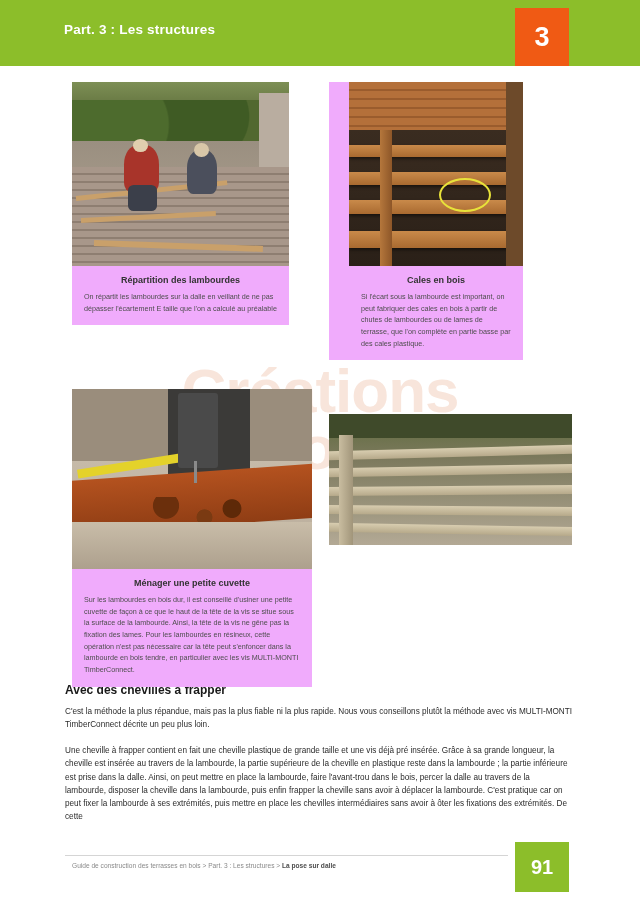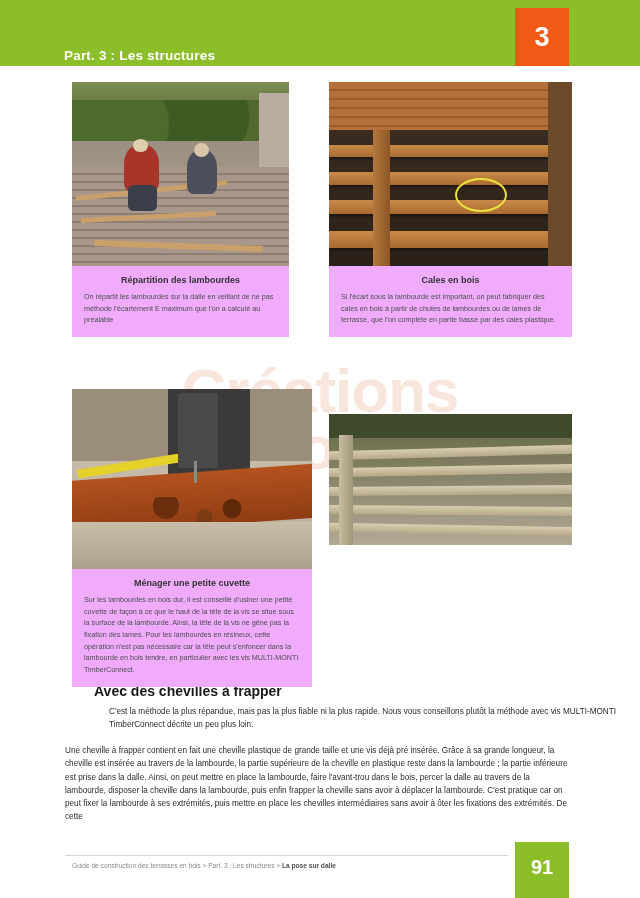--- a/index.html
+++ b/index.html
@@ -16,21 +16,21 @@
   
   .header-band {
     position: absolute;
     left: 0; top: 0;
     width: 640px;
     height: 66px;
     background: #8cbe2a;
   }
   .header-title {
     position: absolute;
-    left: 64px; top: 48px;
+    left: 64px; top: 22px;
     font-size: 13.5px;
     font-weight: bold;
     color: #ffffff;
     letter-spacing: 0.2px;
   }
   .chapter-badge {
     position: absolute;
     left: 515px; top: 8px;
     width: 54px; height: 58px;
     background: #f05a14;
@@ -86,21 +86,21 @@
   }
   .fig .cap-body {
     font-size: 7.2px;
     color: #4d4d4d;
     line-height: 1.62;
     padding: 0 12px 11px;
   }
 
   #fig1 { left: 72px; top: 82px;  width: 217px; }
   #fig1 .photo { height: 184px; }
-  #fig2 { left: 329px; top: 82px; width: 243px; }
+  #fig2 { left: 329px; top: 82px; width: 194px; padding-left: 20px; }
   #fig2 .photo { height: 184px; }
   #fig3 { left: 72px; top: 365px; width: 240px; margin-top: 24px; }
   #fig3 .photo { height: 180px; }
   #fig4 { left: 329px; top: 414px; width: 243px; background: transparent; }
   #fig4 .photo { height: 131px; }
 
   
   .ph { position: absolute; }
 
   
@@ -152,56 +152,55 @@
   .p4 .b2 { top:40%; transform:rotate(-1deg); }
   .p4 .b3 { top:55%; transform:rotate(-0.5deg); }
   .p4 .b4 { top:70%; transform:rotate(0.5deg); }
   .p4 .b5 { top:85%; transform:rotate(1deg); }
   .p4 .cross { position:absolute; left:4%; top:16%; width:6%; height:84%; background:linear-gradient(90deg,#c9bda0,#a1957a); }
 
   
   .section-head {
     position: absolute;
     left: 65px; top: 683px;
-    font-size: 14px;
+    font-size: 12px;
     font-weight: bold;
     color: #1a1a1a;
-    margin-left: 29px;
   }
   .para {
     position: absolute;
     left: 65px;
     width: 508px;
     font-size: 8.2px;
     color: #2b2b2b;
     line-height: 1.62;
     text-align: left;
   }
-  #para1 { top: 705px; margin-left: 44px; }
+  #para1 { top: 705px; }
   #para2 { top: 744px; }
 
   
   .footer-rule {
     position: absolute;
     left: 65px; top: 855px;
     width: 443px;
     height: 1px;
     background: #d5d5d5;
   }
   .footer-text {
     position: absolute;
     left: 72px; top: 862px;
     font-size: 6.6px;
     color: #8a8a8a;
   }
   .footer-text b { color: #4d4d4d; }
   .page-badge {
     position: absolute;
     left: 515px; top: 842px;
-    width: 54px; height: 56px;
+    width: 54px; height: 50px;
     background: #8cbe2a;
   }
   .page-badge span {
     display: block;
     text-align: center;
     line-height: 50px;
     font-size: 20px;
     font-weight: bold;
     color: #ffffff;
   }
@@ -232,21 +231,21 @@
         <div class="joist j2"></div>
         <div class="joist j3"></div>
       <div class="w1"></div>
         <div class="w1h"></div>
         <div class="w1b"></div>
       <div class="w2"></div>
         <div class="w2h"></div>
     </div>
   </div>
   <div class="cap-title">Répartition des lambourdes</div>
-  <div class="cap-body">On répartit les lambourdes sur la dalle en veillant de ne pas méthode l'écartement E maximum que l'on a calculé au préalable</div>
+  <div class="cap-body">On répartit les lambourdes sur la dalle en veillant de ne pas dépasser l'écartement E taille que l'on a calculé au préalable</div>
 </div>
 
 <div class="fig" id="fig2">
   <div class="photo">
     <div class="p2 ph">
       <div class="deckband"></div>
         <div class="floor"></div>
       <div class="jo o1"></div>
         <div class="jo o2"></div>
         <div class="jo o3"></div>

